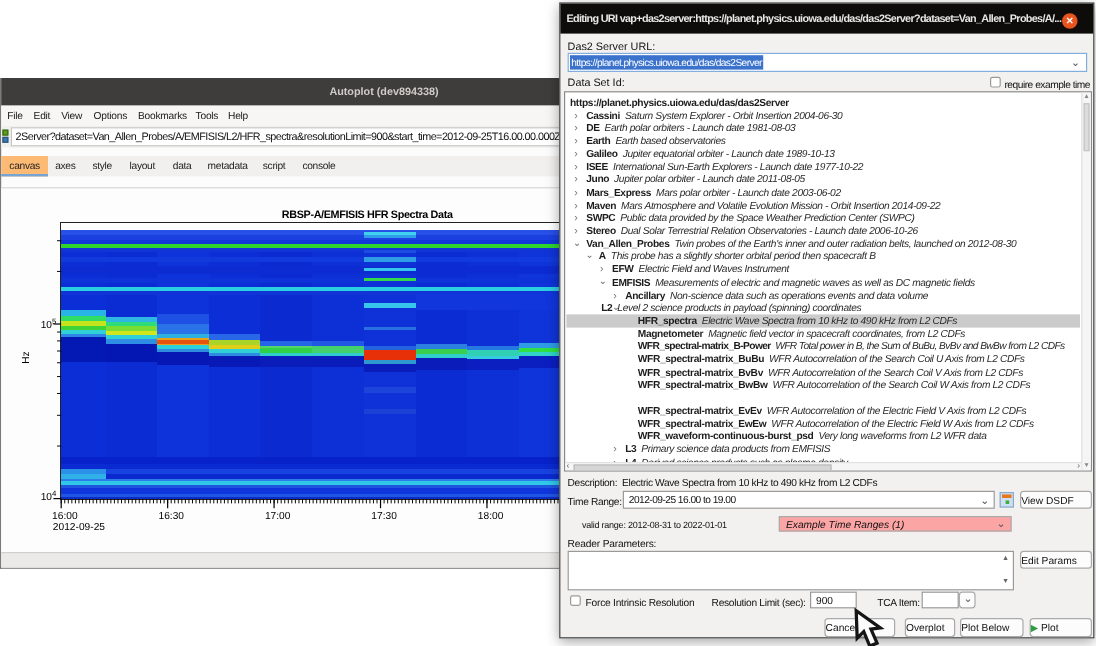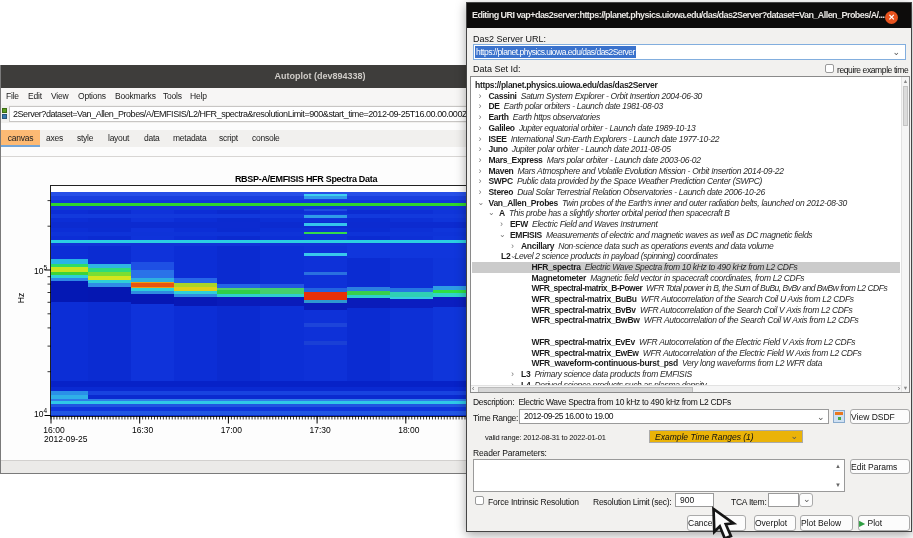--- a/index.html
+++ b/index.html
@@ -339,21 +339,21 @@
     <span style="position:absolute;left:1px;top:1px;bottom:1px;background:#3a72cc;color:#fff;line-height:12px;padding:0 1px;font-size:8.5px;letter-spacing:-0.5px">https://planet.physics.uiowa.edu/das/das2Server</span>
     <span class="chev" style="right:5px;top:2px">⌄</span>
   </div>
   <div class="lbl" style="left:6px;top:61px;font-size:9px">Data Set Id:</div>
   <div class="fld" style="left:358px;top:61px;width:9px;height:9px;border-radius:2px"></div>
   <div class="lbl" style="left:370px;top:62px;font-size:8.5px;letter-spacing:-0.4px">require example time</div>
   <div id="tree">
     <div class="trow" style="top:3.0px"><span style="padding-left:3px"><b>https://planet.physics.uiowa.edu/das/das2Server</b></span></div>
       <div class="trow" style="top:13.7px"><span class="tar" style="left:6.5px">›</span><span style="padding-left:16.5px"><b>Cassini</b>&nbsp;&nbsp;<i>Saturn System Explorer - Orbit Insertion 2004-06-30</i></span></div>
       <div class="trow" style="top:24.4px"><span class="tar" style="left:6.5px">›</span><span style="padding-left:16.5px"><b>DE</b>&nbsp;&nbsp;<i>Earth polar orbiters - Launch date 1981-08-03</i></span></div>
-      <div class="trow" style="top:35.1px"><span class="tar" style="left:6.5px">›</span><span style="padding-left:16.5px"><b>Earth</b>&nbsp;&nbsp;<i>Earth https observatories</i></span></div>
+      <div class="trow" style="top:35.1px"><span class="tar" style="left:6.5px">›</span><span style="padding-left:16.5px"><b>Earth</b>&nbsp;&nbsp;<i>Earth based observatories</i></span></div>
       <div class="trow" style="top:45.8px"><span class="tar" style="left:6.5px">›</span><span style="padding-left:16.5px"><b>Galileo</b>&nbsp;&nbsp;<i>Jupiter equatorial orbiter - Launch date 1989-10-13</i></span></div>
       <div class="trow" style="top:56.5px"><span class="tar" style="left:6.5px">›</span><span style="padding-left:16.5px"><b>ISEE</b>&nbsp;&nbsp;<i>International Sun-Earth Explorers - Launch date 1977-10-22</i></span></div>
       <div class="trow" style="top:67.2px"><span class="tar" style="left:6.5px">›</span><span style="padding-left:16.5px"><b>Juno</b>&nbsp;&nbsp;<i>Jupiter polar orbiter - Launch date 2011-08-05</i></span></div>
       <div class="trow" style="top:77.9px"><span class="tar" style="left:6.5px">›</span><span style="padding-left:16.5px"><b>Mars_Express</b>&nbsp;&nbsp;<i>Mars polar orbiter - Launch date 2003-06-02</i></span></div>
       <div class="trow" style="top:88.6px"><span class="tar" style="left:6.5px">›</span><span style="padding-left:16.5px"><b>Maven</b>&nbsp;&nbsp;<i>Mars Atmosphere and Volatile Evolution Mission - Orbit Insertion 2014-09-22</i></span></div>
       <div class="trow" style="top:99.3px"><span class="tar" style="left:6.5px">›</span><span style="padding-left:16.5px"><b>SWPC</b>&nbsp;&nbsp;<i>Public data provided by the Space Weather Prediction Center (SWPC)</i></span></div>
       <div class="trow" style="top:110.0px"><span class="tar" style="left:6.5px">›</span><span style="padding-left:16.5px"><b>Stereo</b>&nbsp;&nbsp;<i>Dual Solar Terrestrial Relation Observatories - Launch date 2006-10-26</i></span></div>
       <div class="trow" style="top:120.7px"><span class="tarv" style="left:5.5px">⌄</span><span style="padding-left:16.5px"><b>Van_Allen_Probes</b>&nbsp;&nbsp;<i>Twin probes of the Earth's inner and outer radiation belts, launched on 2012-08-30</i></span></div>
       <div class="trow" style="top:131.4px"><span class="tarv" style="left:16px">⌄</span><span style="padding-left:27px"><b>A</b>&nbsp;&nbsp;<i>This probe has a slightly shorter orbital period then spacecraft B</i></span></div>
       <div class="trow" style="top:142.1px"><span class="tar" style="left:28px">›</span><span style="padding-left:38px"><b>EFW</b>&nbsp;&nbsp;<i>Electric Field and Waves Instrument</i></span></div>
@@ -384,21 +384,21 @@
   </div>
   <div class="lbl" style="left:6px;top:394px;font-size:8.5px;letter-spacing:-0.3px">Description:&nbsp; Electric Wave Spectra from 10 kHz to 490 kHz from L2 CDFs</div>
   <div class="lbl" style="left:6px;top:410px;font-size:8.5px;letter-spacing:-0.3px">Time Range:</div>
   <div class="fld" style="left:52px;top:406px;width:310px;height:15px;line-height:13px;padding-left:4px;font-size:8.5px;letter-spacing:-0.45px">2012-09-25 16.00 to 19.00<span class="chev" style="right:4px;top:1px">⌄</span></div>
   <div class="fld" style="left:366px;top:407px;width:12px;height:13px;border-color:#88aacc;background:#cfe0f2">
     <div style="position:absolute;left:1px;top:1px;right:1px;height:3px;background:#e87820"></div>
     <div style="position:absolute;left:4px;top:6px;width:3px;height:3px;background:#44aa44"></div>
   </div>
   <div class="btn" style="left:383px;top:406px;width:60px;height:15px;line-height:14px">View DSDF</div>
   <div class="lbl" style="left:18px;top:430px;font-size:7.5px;letter-spacing:-0.2px">valid range: 2012-08-31 to 2022-01-01</div>
-  <div class="fld" style="left:182px;top:427px;width:154px;height:13px;border-color:#aaa;background:#eab308"><i style="padding-left:5px;line-height:12px;display:inline-block">Example Time Ranges (1)</i><span class="chev" style="right:4px;top:0">⌄</span></div>
+  <div class="fld" style="left:182px;top:427px;width:194px;height:13px;border-color:#aaa;background:#fca5a5"><i style="padding-left:5px;line-height:12px;display:inline-block">Example Time Ranges (1)</i><span class="chev" style="right:4px;top:0">⌄</span></div>
   <div class="lbl" style="left:6px;top:445px;font-size:8.5px;letter-spacing:-0.15px">Reader Parameters:</div>
   <div class="fld" style="left:6px;top:456px;width:372px;height:33px">
     <div style="position:absolute;right:1px;top:1px;width:10px;height:10px;font-size:6px;color:#666;text-align:center;line-height:10px">▲</div>
     <div style="position:absolute;right:1px;bottom:1px;width:10px;height:10px;font-size:6px;color:#666;text-align:center;line-height:10px">▼</div>
   </div>
   <div class="btn" style="left:383px;top:456px;width:60px;height:15px;line-height:14px">Edit Params</div>
   <div class="fld" style="left:8px;top:493px;width:9px;height:9px;border-radius:2px"></div>
   <div class="lbl" style="left:21px;top:494px;letter-spacing:-0.2px">Force Intrinsic Resolution</div>
   <div class="lbl" style="left:126px;top:494px;letter-spacing:-0.25px">Resolution Limit (sec):</div>
   <div class="fld" style="left:208px;top:490px;width:39px;height:14px;line-height:13px;padding-left:4px">900</div>

